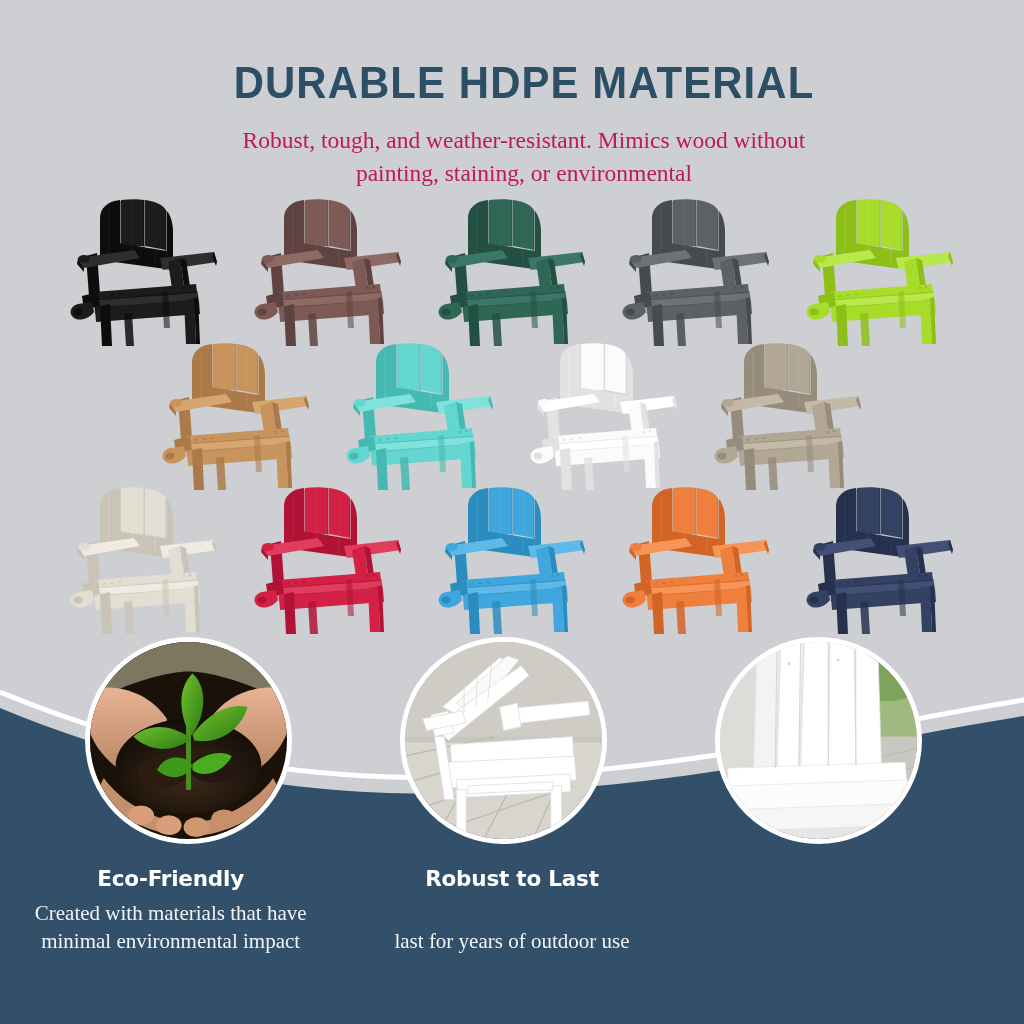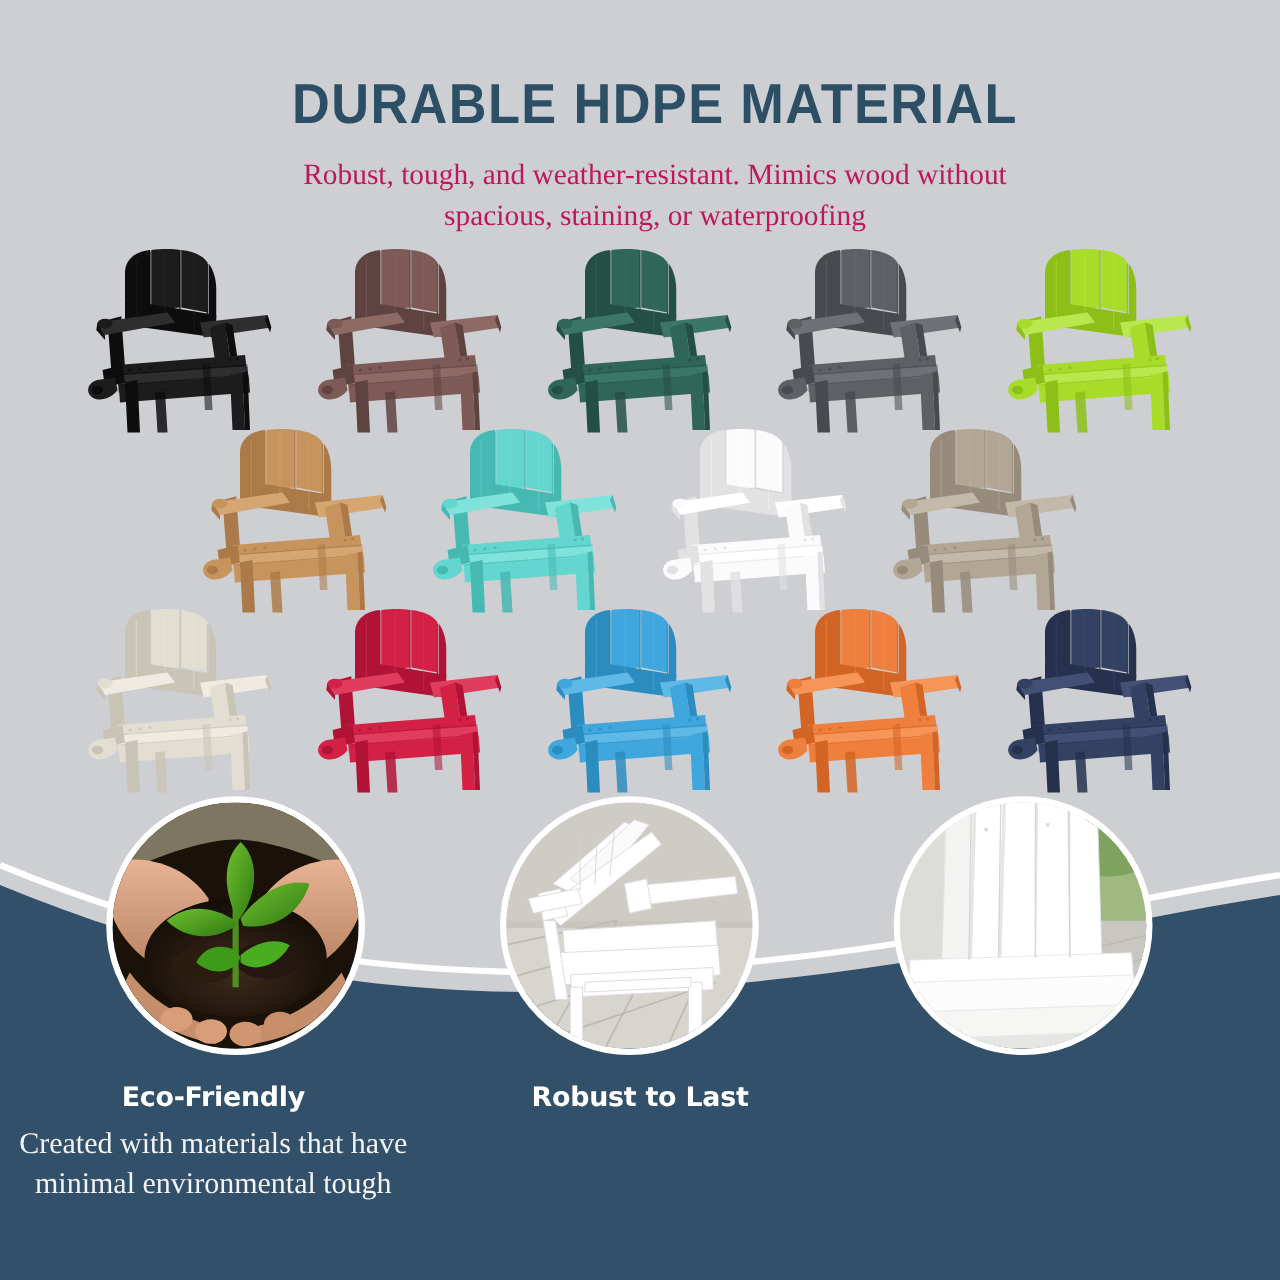--- a/index.html
+++ b/index.html
@@ -54,34 +54,34 @@
   
   .features{position:absolute;left:0;top:866px;width:866px;display:flex;}
   .feature{width:341.33px;text-align:center;padding:0 12px;box-sizing:border-box;}
   .f-title{
     font-family:"DejaVu Sans",sans-serif;
     font-weight:700;font-size:21.5px;color:#ffffff;
     margin:0;letter-spacing:-0.2px;
   }
   .f-desc{
     font-family:"Liberation Serif",serif;
-    font-size:24px;color:#f2f4f6;line-height:1.33;
+    font-size:21px;color:#f2f4f6;line-height:1.33;
     margin:0;padding-top:9px;
   }
 </style>
 </head>
 <body>
 
 <div id="stage">
 
   <div class="header">
     <h1 class="title">DURABLE HDPE MATERIAL</h1>
     <p class="subtitle">
       <span>Robust, tough, and weather-resistant. Mimics wood without</span><br>
-      <span>spacious, staining, or waterproofing</span>
+      <span>painting, staining, or environmental</span>
     </p>
   </div>
 
   <div class="grid">
     <div class="row row-1">
         <div class="chair">
 <svg viewBox="0 0 160 150">
   <g>
 
     <g>
@@ -1088,24 +1088,25 @@
         <circle cx="120" cy="18" r="1.6" fill="#dadada"></circle>
       </svg>
     </div>
   </div>
 
   <div class="features">
     <div class="feature">
       <p class="f-title">Eco-Friendly</p>
       <p class="f-desc">
         <span>Created with materials that have</span><br>
-        <span>minimal environmental tough</span>
+        <span>minimal environmental impact</span>
       </p>
     </div>
     <div class="feature">
       <p class="f-title">Robust to Last</p>
       <p class="f-desc">
         <br>
+        <span>last for years of outdoor use</span>
       </p>
     </div>
   </div>
 
 </div>
 
 </body></html>

